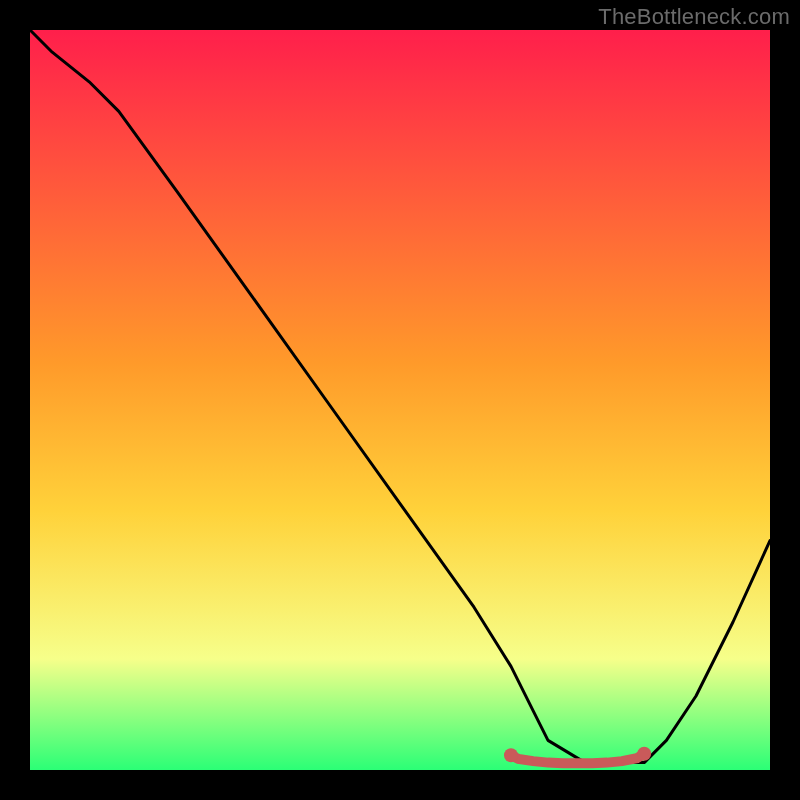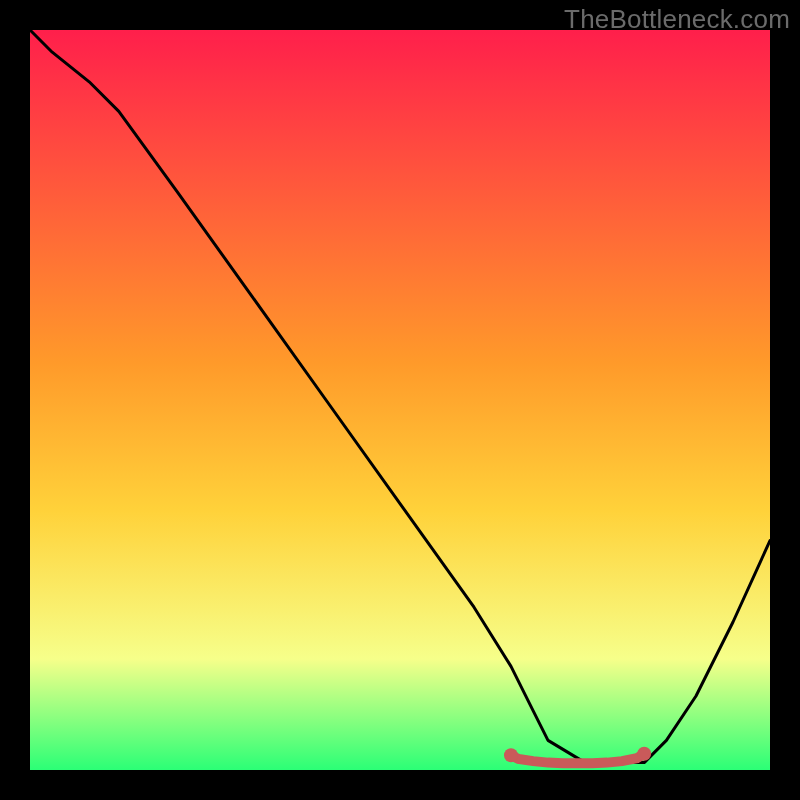--- a/index.html
+++ b/index.html
@@ -15,21 +15,21 @@
     position: relative;
     width: 800px;
     height: 800px;
     background: #000;
   }
   .watermark {
     position: absolute;
     top: 4px;
     right: 10px;
     color: #6b6b6b;
-    font-size: 26px;
+    font-size: 22px;
     font-weight: 500;
     letter-spacing: 0.2px;
     user-select: none;
   }
   .plot {
     position: absolute;
     left: 30px;
     top: 30px;
     width: 740px;
     height: 740px;

